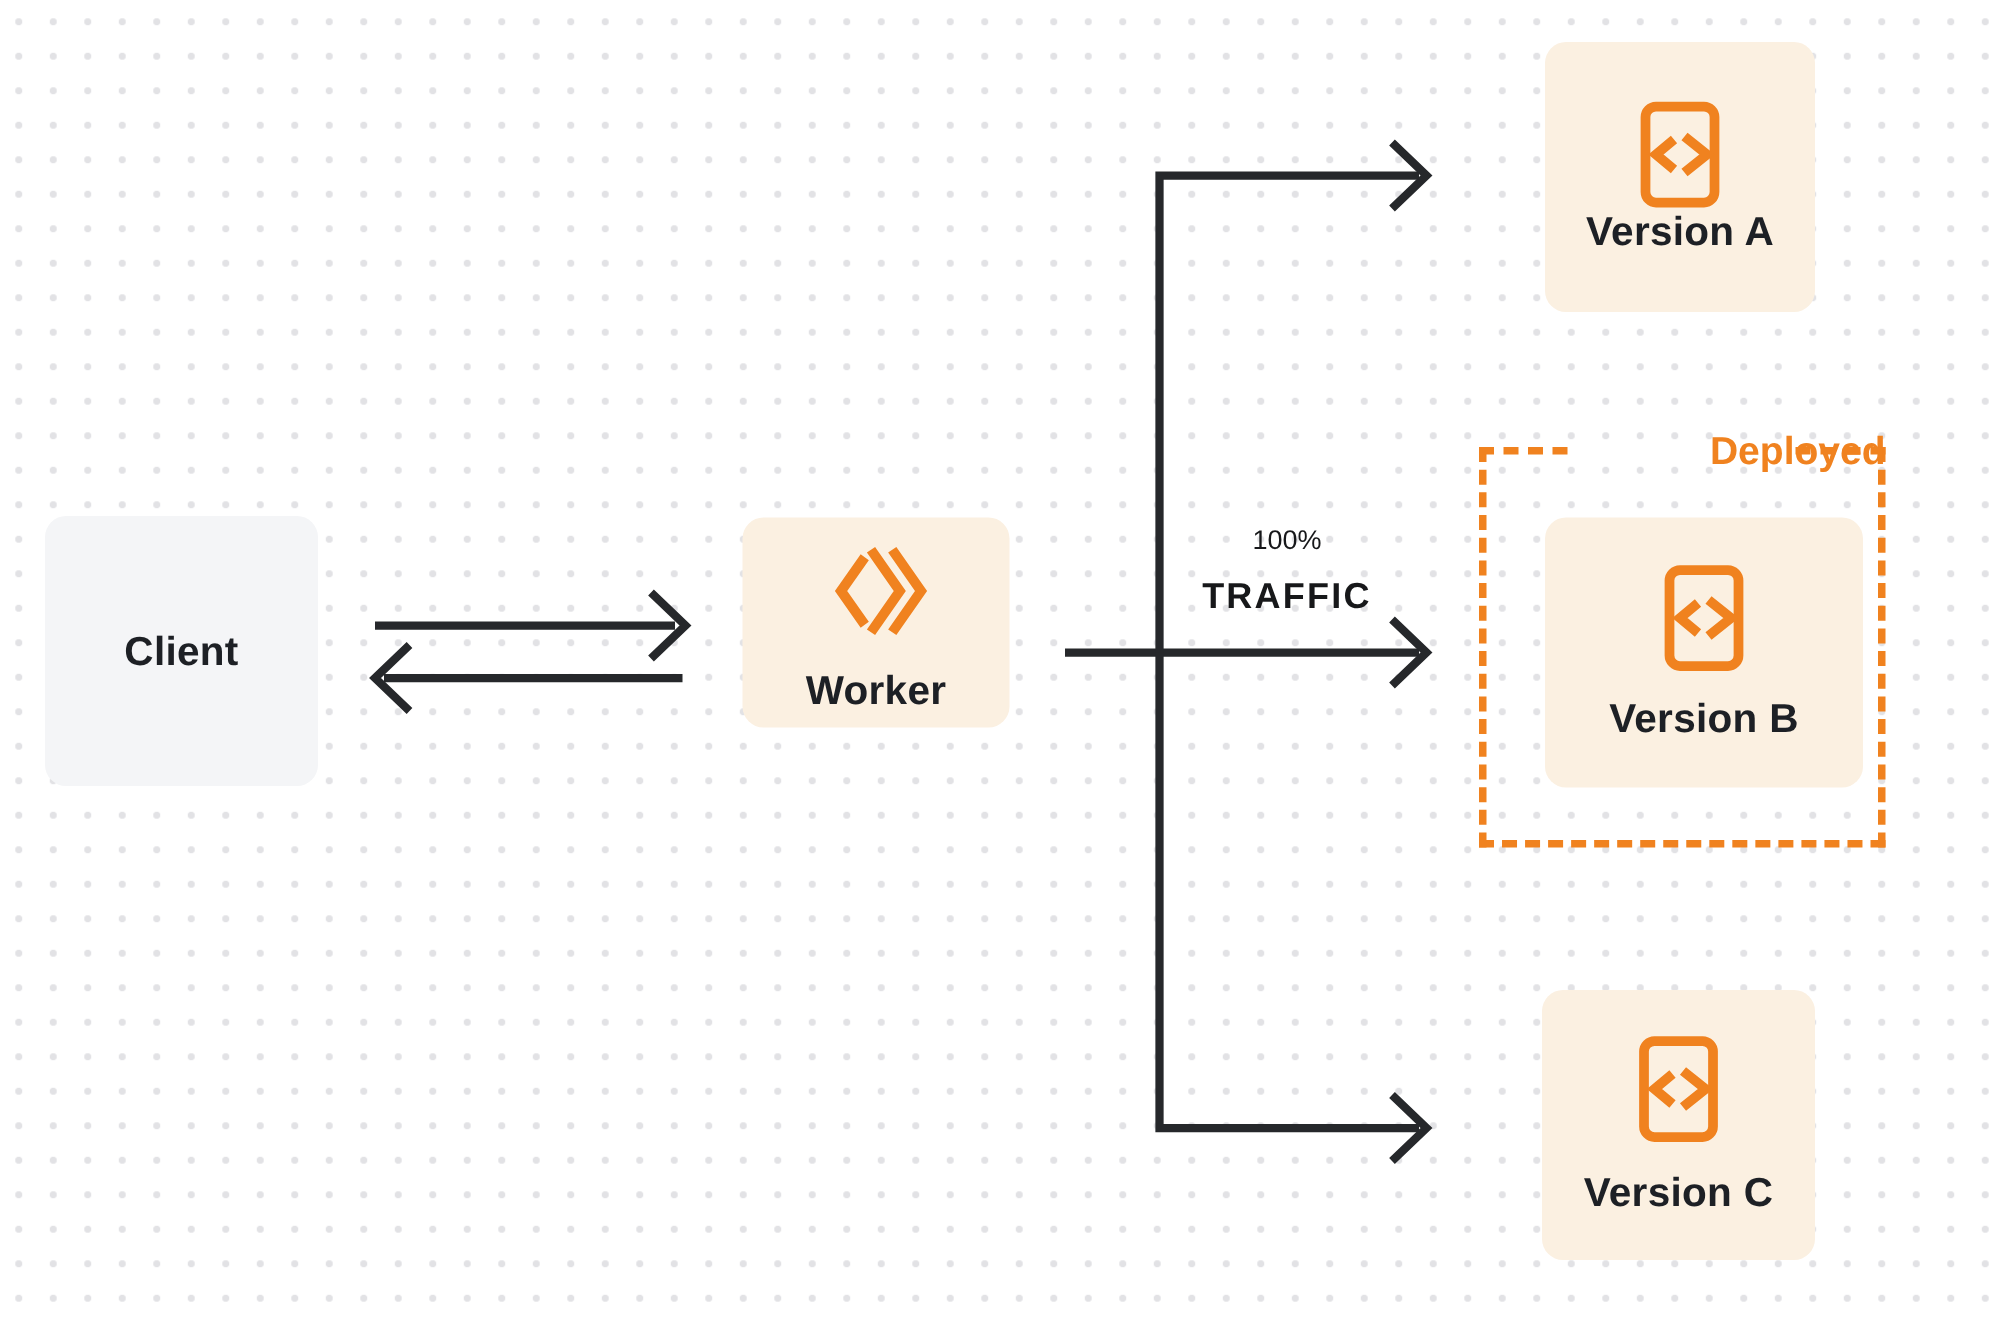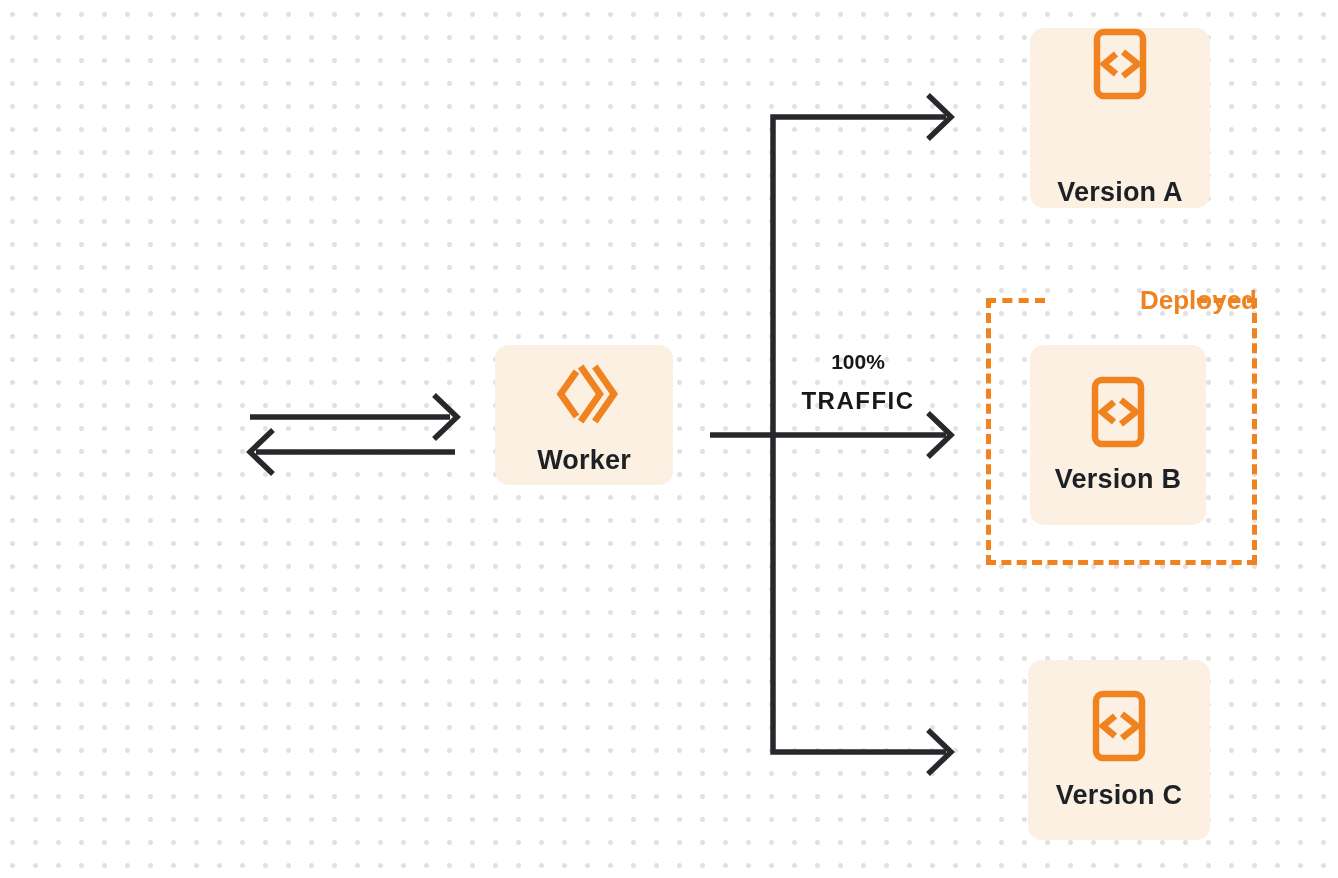--- a/index.html
+++ b/index.html
@@ -21,30 +21,30 @@
     position:absolute;border-radius:14px;
     display:flex;flex-direction:column;align-items:center;justify-content:center;
   }
   .card .node-label{
     font-weight:700;font-size:27px;color:#1d2025;letter-spacing:0.2px;
   }
   .card-gray{background:#f4f5f7;}
   .card-cream{background:#fbf0e1;}
   #client-card{left:30px;top:344px;width:182px;height:180px;}
   #worker-card{left:495px;top:345px;width:178px;height:140px;gap:12px;}
-  #version-a-card{left:1030px;top:28px;width:180px;height:180px;gap:0;justify-content:space-between;}
-  #version-b-card{left:1030px;top:345px;width:176px;height:180px;gap:16px;}
+  #version-a-card{left:1030px;top:28px;width:180px;height:180px;gap:0;}
+  #version-b-card{left:1030px;top:345px;width:212px;height:180px;gap:16px;}
   #version-c-card{left:1028px;top:660px;width:182px;height:180px;gap:18px;}
   .code-icon-svg{display:block;}
   .worker-logo-svg{display:block;}
   .traffic-label{
     position:absolute;left:777px;top:350px;width:162px;
     text-align:center;color:#17181a;pointer-events:none;
   }
-  .traffic-label .t1{font-size:21px;font-weight:700;}
+  .traffic-label .t1{font-size:18px;font-weight:400;}
   .traffic-label .t2{font-size:24px;font-weight:700;letter-spacing:1.5px;margin-top:13px;}
   .deployed-box{
     position:absolute;left:986px;top:298px;width:271px;height:267px;
     box-sizing:border-box;
     border:5px dashed #f0821f;border-top:none;
   }
   .deployed-dash{
     position:absolute;top:298px;height:0;border-top:5px dashed #f0821f;
   }
   .deployed-dash.left{left:986px;width:59px;}
@@ -70,20 +70,23 @@
     <path d="M710,435 L946,435"></path>
     <path d="M928,413 L951,435 L928,457"></path>
 
     <path d="M773,435 L773,117 L946,117"></path>
     <path d="M928,95 L951,117 L928,139"></path>
 
     <path d="M773,435 L773,752 L946,752"></path>
     <path d="M928,730 L951,752 L928,774"></path>
   </svg>
 
+  <div id="client-card" class="card card-gray">
+    <span class="node-label">Client</span>
+  </div>
 
   <div id="worker-card" class="card card-cream">
     <span>
       <svg class="worker-logo-svg" width="70" height="78" viewBox="0 0 84 92" fill="none" stroke="#f0821f" stroke-width="8" stroke-linejoin="miter" stroke-linecap="butt">
         <path d="M33,19 L14,46 L33,73"></path>
         <path d="M38,13 L61,46 L38,79"></path>
         <path d="M55,13 L78,46 L55,79"></path>
       </svg>
     </span>
     <span class="node-label">Worker</span>

